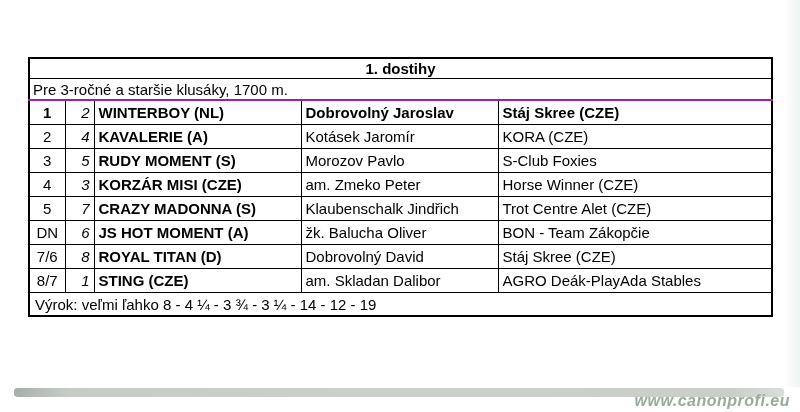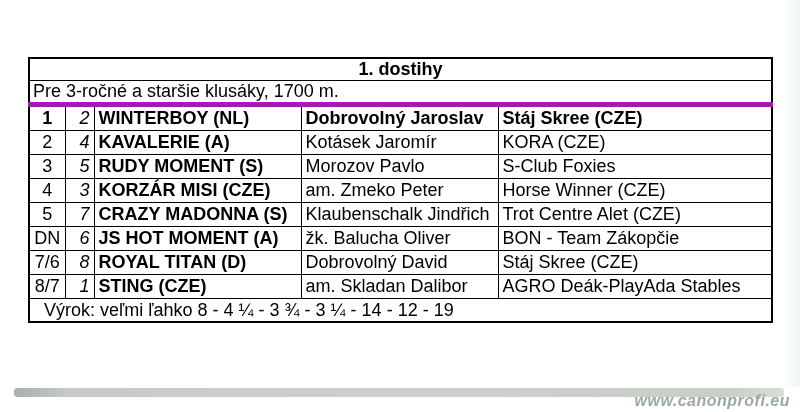--- a/index.html
+++ b/index.html
@@ -27,50 +27,50 @@
     background: linear-gradient(to right, rgba(238,245,244,0), #eef4f3);
   }
   table.race-table {
     position: absolute;
     left: 28px;
     top: 57px;
     width: 743px;
     border-collapse: collapse;
     table-layout: fixed;
     border: 2px solid #000;
-    font-size: 18px;
+    font-size: 15px;
   }
   table.race-table td {
     border: 1px solid #000;
     height: 23px;
     padding: 0 4px;
     white-space: nowrap;
     overflow: hidden;
     vertical-align: middle;
   }
   tr.title-row td, tr.name-row td {
     text-align: center;
     font-weight: bold;
     height: 19px;
   }
   tr.info-row td {
     height: 20px;
-    border-bottom: 5px solid #a21caf;
+    border-bottom: 2px solid #a21caf;
     padding-left: 3px;
   }
   td.place-cell { text-align: center; padding: 0 1px; }
   td.number-cell { text-align: right; font-style: italic; padding-right: 3px; }
   td.horse-cell { font-weight: bold; padding-left: 3px; margin-top: 22px; }
   td.driver-cell { padding-left: 4px; }
   td.stable-cell { padding-left: 4px; }
   tr.winner-row td { font-weight: bold; }
   tr.winner-row td.number-cell { font-weight: normal; }
   tr.verdict-row td {
     height: 22px;
-    padding-left: 14px;
+    padding-left: 5px;
     margin-top: 24px;
   }
   .shadow-band {
     position: absolute;
     left: 14px;
     top: 388px;
     width: 770px;
     height: 9px;
     border-radius: 4px / 3px;
     background: linear-gradient(to right, #a9afaa, #c6cbc6 7%, #cbd0cb 50%, #c9cec9 93%, #dadeda);

